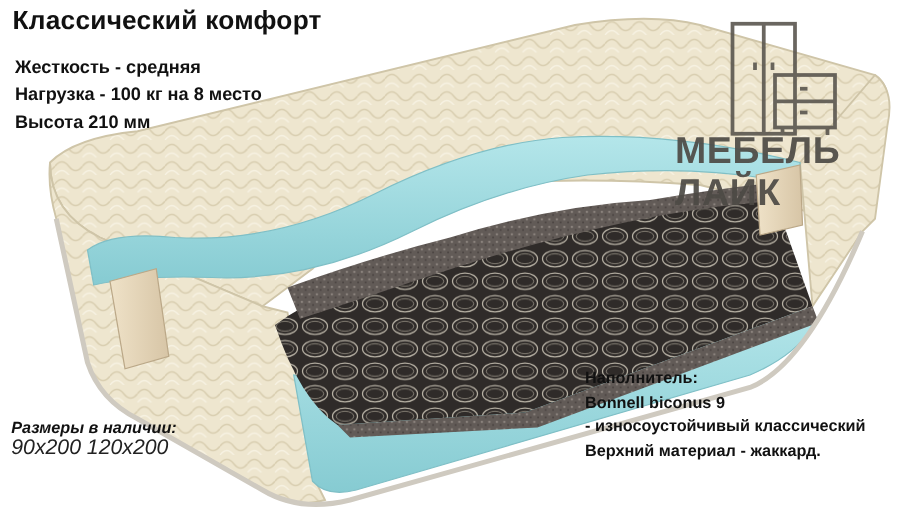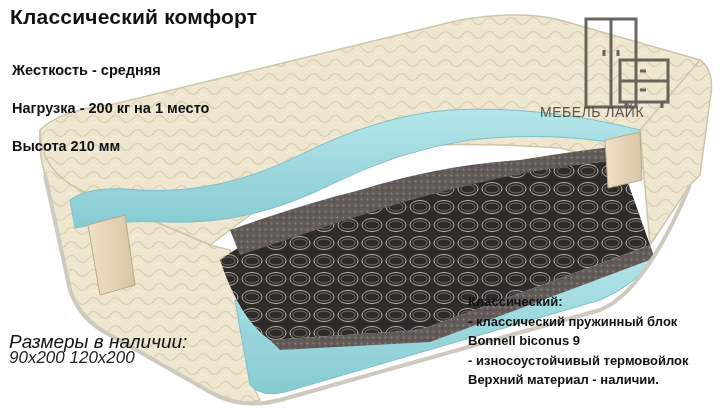--- a/index.html
+++ b/index.html
@@ -9,29 +9,29 @@
     font-family: "Liberation Sans", "DejaVu Sans", sans-serif;
     color: #1a1a1a;
   }
   .canvas { position: absolute; left: 0; top: 0; width: 720px; height: 305px; }
   .title {
     position: absolute; left: 10px; top: 5px;
     font-size: 21px; font-weight: bold; color: #111;
     letter-spacing: 0.2px;
   }
   .specs { position: absolute; left: 12px; top: 43px; }
-  .specs .line { font-size: 14.5px; font-weight: bold; line-height: 22px; color: #111; margin-top: 16px; }
+  .specs .line { font-size: 14.5px; font-weight: bold; line-height: 22px; color: #111; }
   .sizes { position: absolute; left: 9px; top: 333px; }
-  .sizes .heading { font-size: 19px; font-weight: normal; font-style: italic; line-height: 17px; color: #111; text-align: right; }
+  .sizes .heading { font-size: 13px; font-weight: bold; font-style: italic; line-height: 17px; color: #111; }
   .sizes .row { font-size: 17px; font-style: italic; line-height: 16px; color: #222; }
   .filler { position: absolute; left: 468px; top: 292px; }
   .filler .line { font-size: 13px; font-weight: bold; line-height: 19.5px; color: #111; white-space: nowrap; }
   .brand {
     position: absolute; left: 540px; top: 104px;
-    font-size: 14px; font-weight: normal; color: #4d4a45; letter-spacing: 0.5px;
+    font-size: 30px; font-weight: bold; color: #4d4a45; letter-spacing: 0.5px;
     opacity: 0.92;
   }
   .watermark {
     position: absolute; left: 650px; top: 420px;
     font-size: 14px; color: rgba(200,200,200,0.7); font-weight: bold; margin-top: 48px;
   }
   svg.art { position: absolute; left: 0; top: 0; }
 </style>
 </head>
 <body>
@@ -97,33 +97,32 @@
       <line x1="640" y1="90" x2="646" y2="90"></line>
       <line x1="626" y1="102" x2="626" y2="108"></line>
       <line x1="662" y1="102" x2="662" y2="108"></line>
     </g>
   </svg>
 
   <div class="title">Классический комфорт</div>
 
   <div class="specs">
     <div class="line">Жесткость - средняя</div>
-    <div class="line">Нагрузка - 200 кг на 1 место</div>
+    <div class="line">Нагрузка - 100 кг на 8 место</div>
     <div class="line">Высота 210 мм</div>
   </div>
 
   <div class="brand">МЕБЕЛЬ ЛАЙК</div>
 
   <div class="sizes">
     <div class="heading">Размеры в наличии:</div>
     <div class="row">90x200 120x200</div>
   </div>
 
   <div class="filler">
-    <div class="line">Классический:</div>
-    <div class="line">- классический пружинный блок</div>
+    <div class="line">Наполнитель:</div>
     <div class="line">Bonnell biconus 9</div>
-    <div class="line">- износоустойчивый термовойлок</div>
-    <div class="line">Верхний материал - наличии.</div>
+    <div class="line">- износоустойчивый классический</div>
+    <div class="line">Верхний материал - жаккард.</div>
   </div>
 
   <div class="watermark">Avito</div>
 </div>
 
 </body></html>

